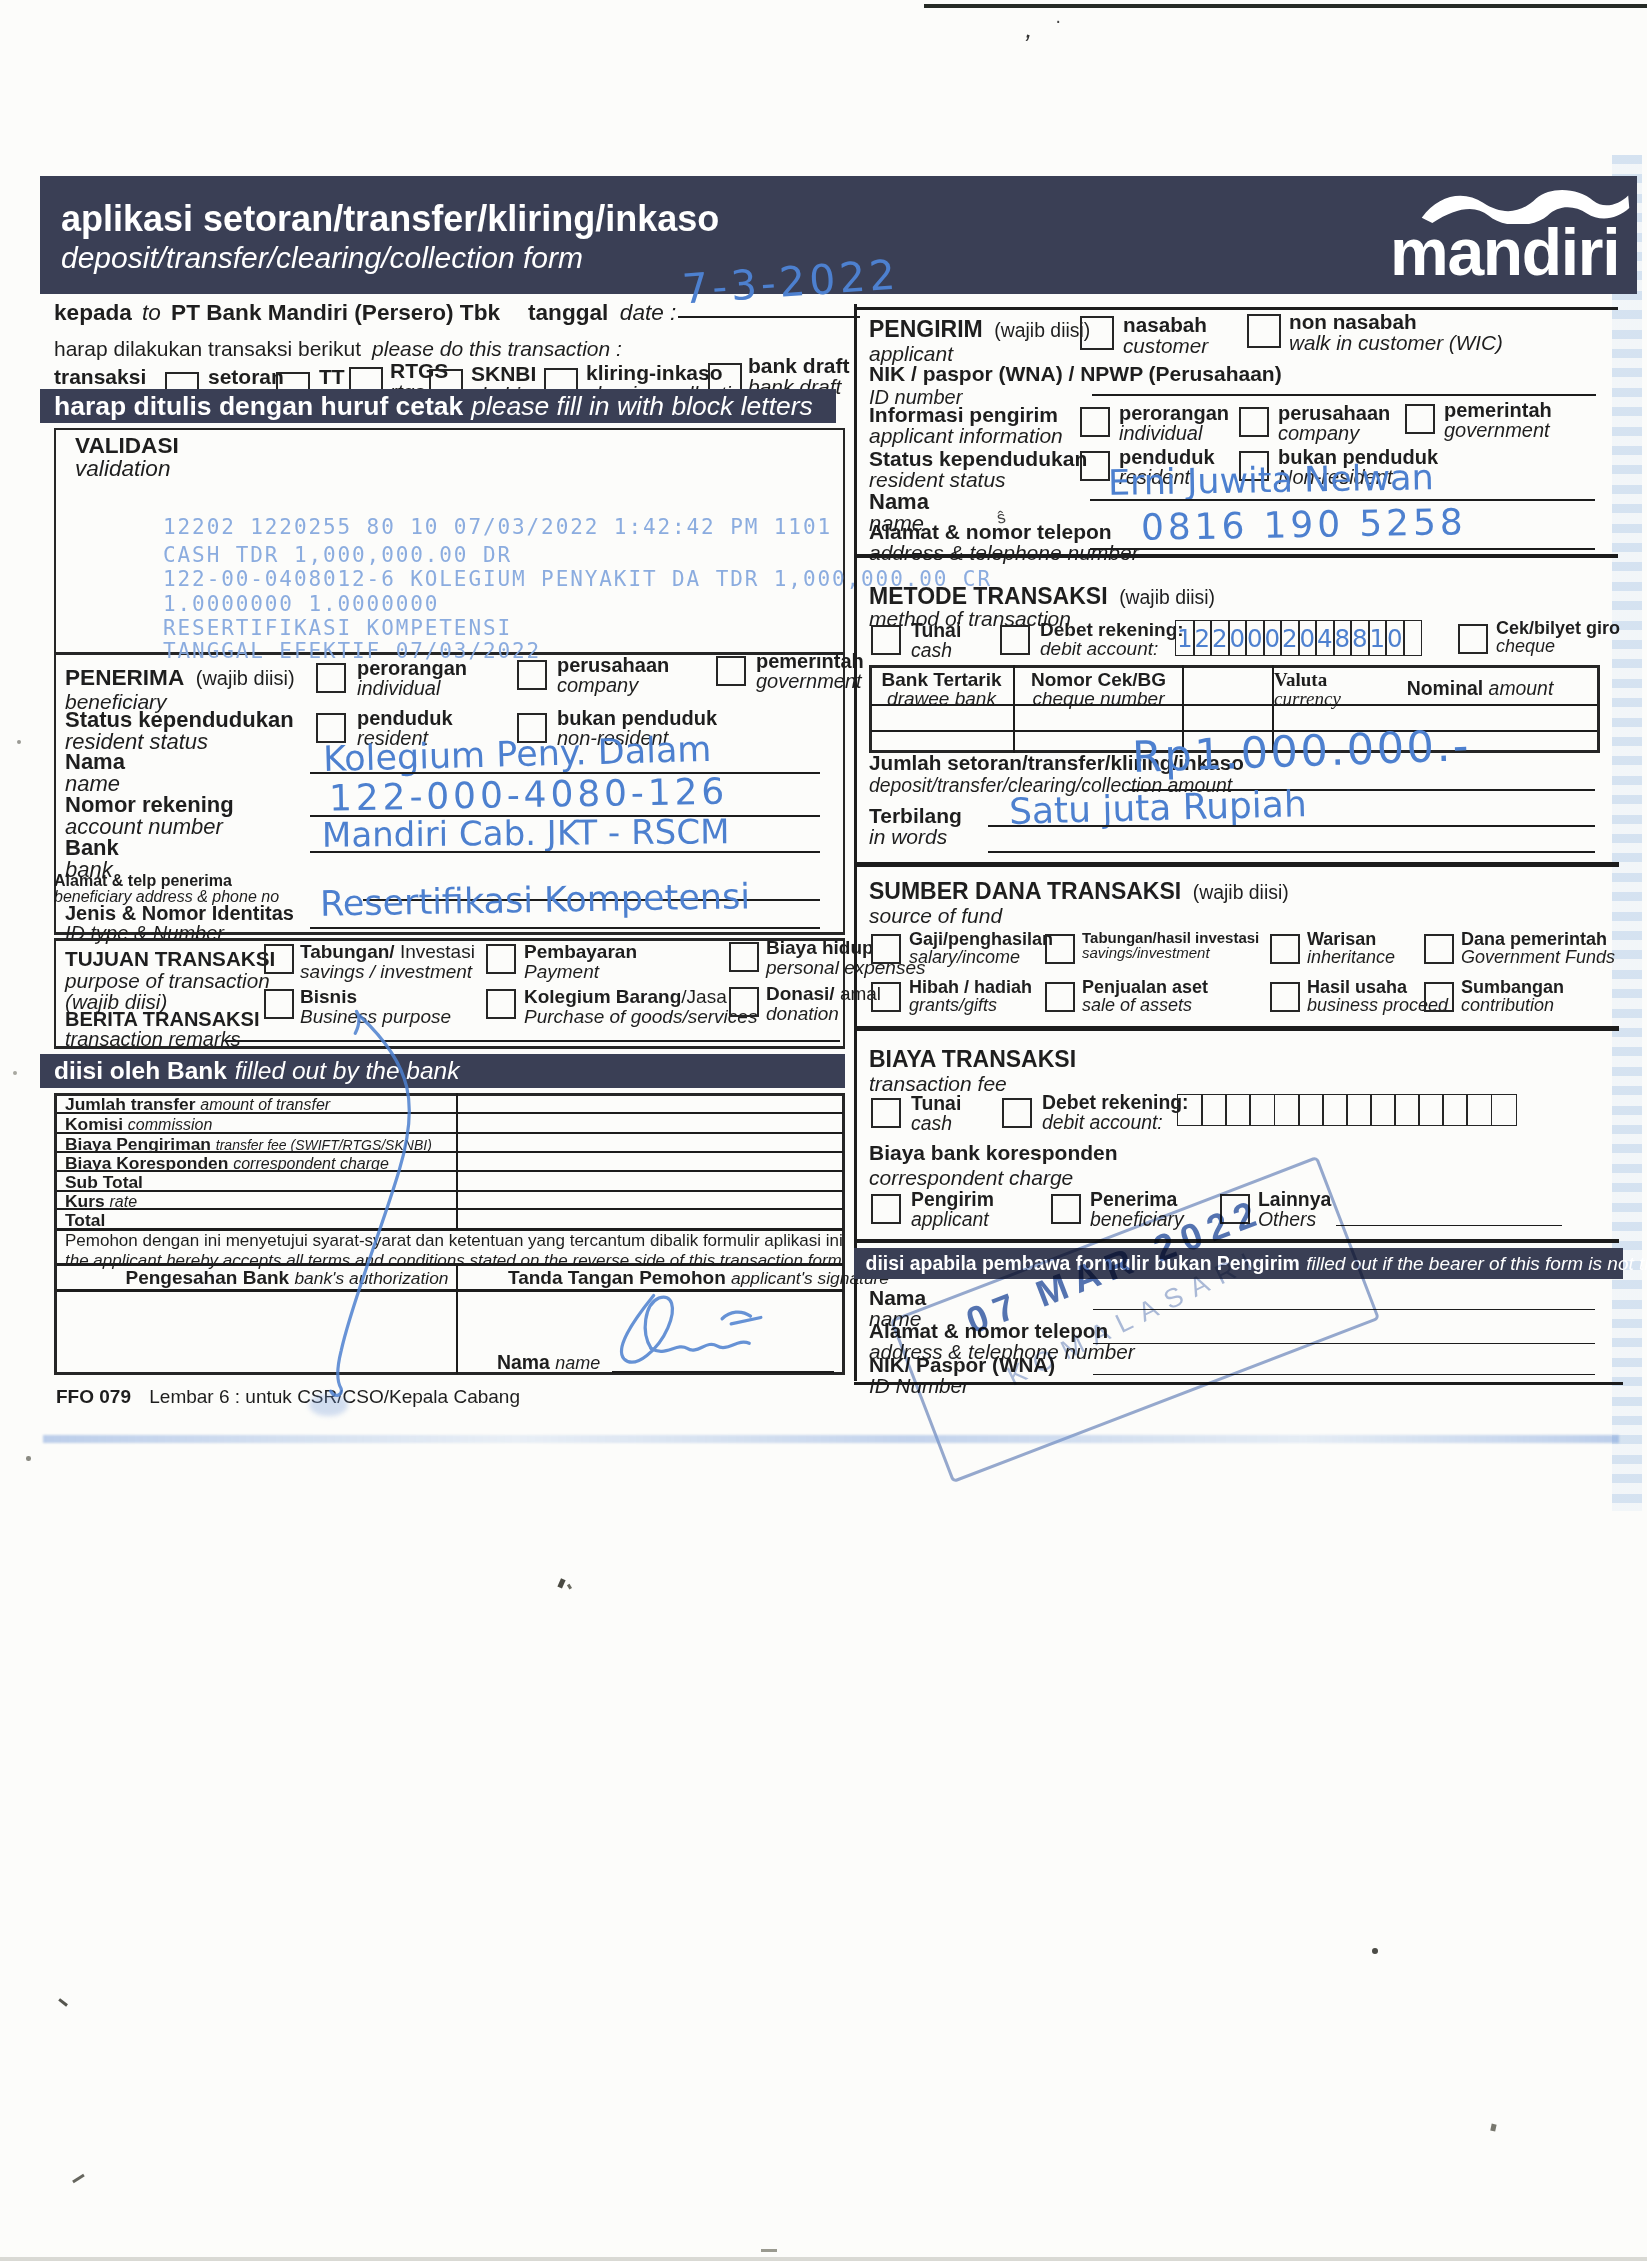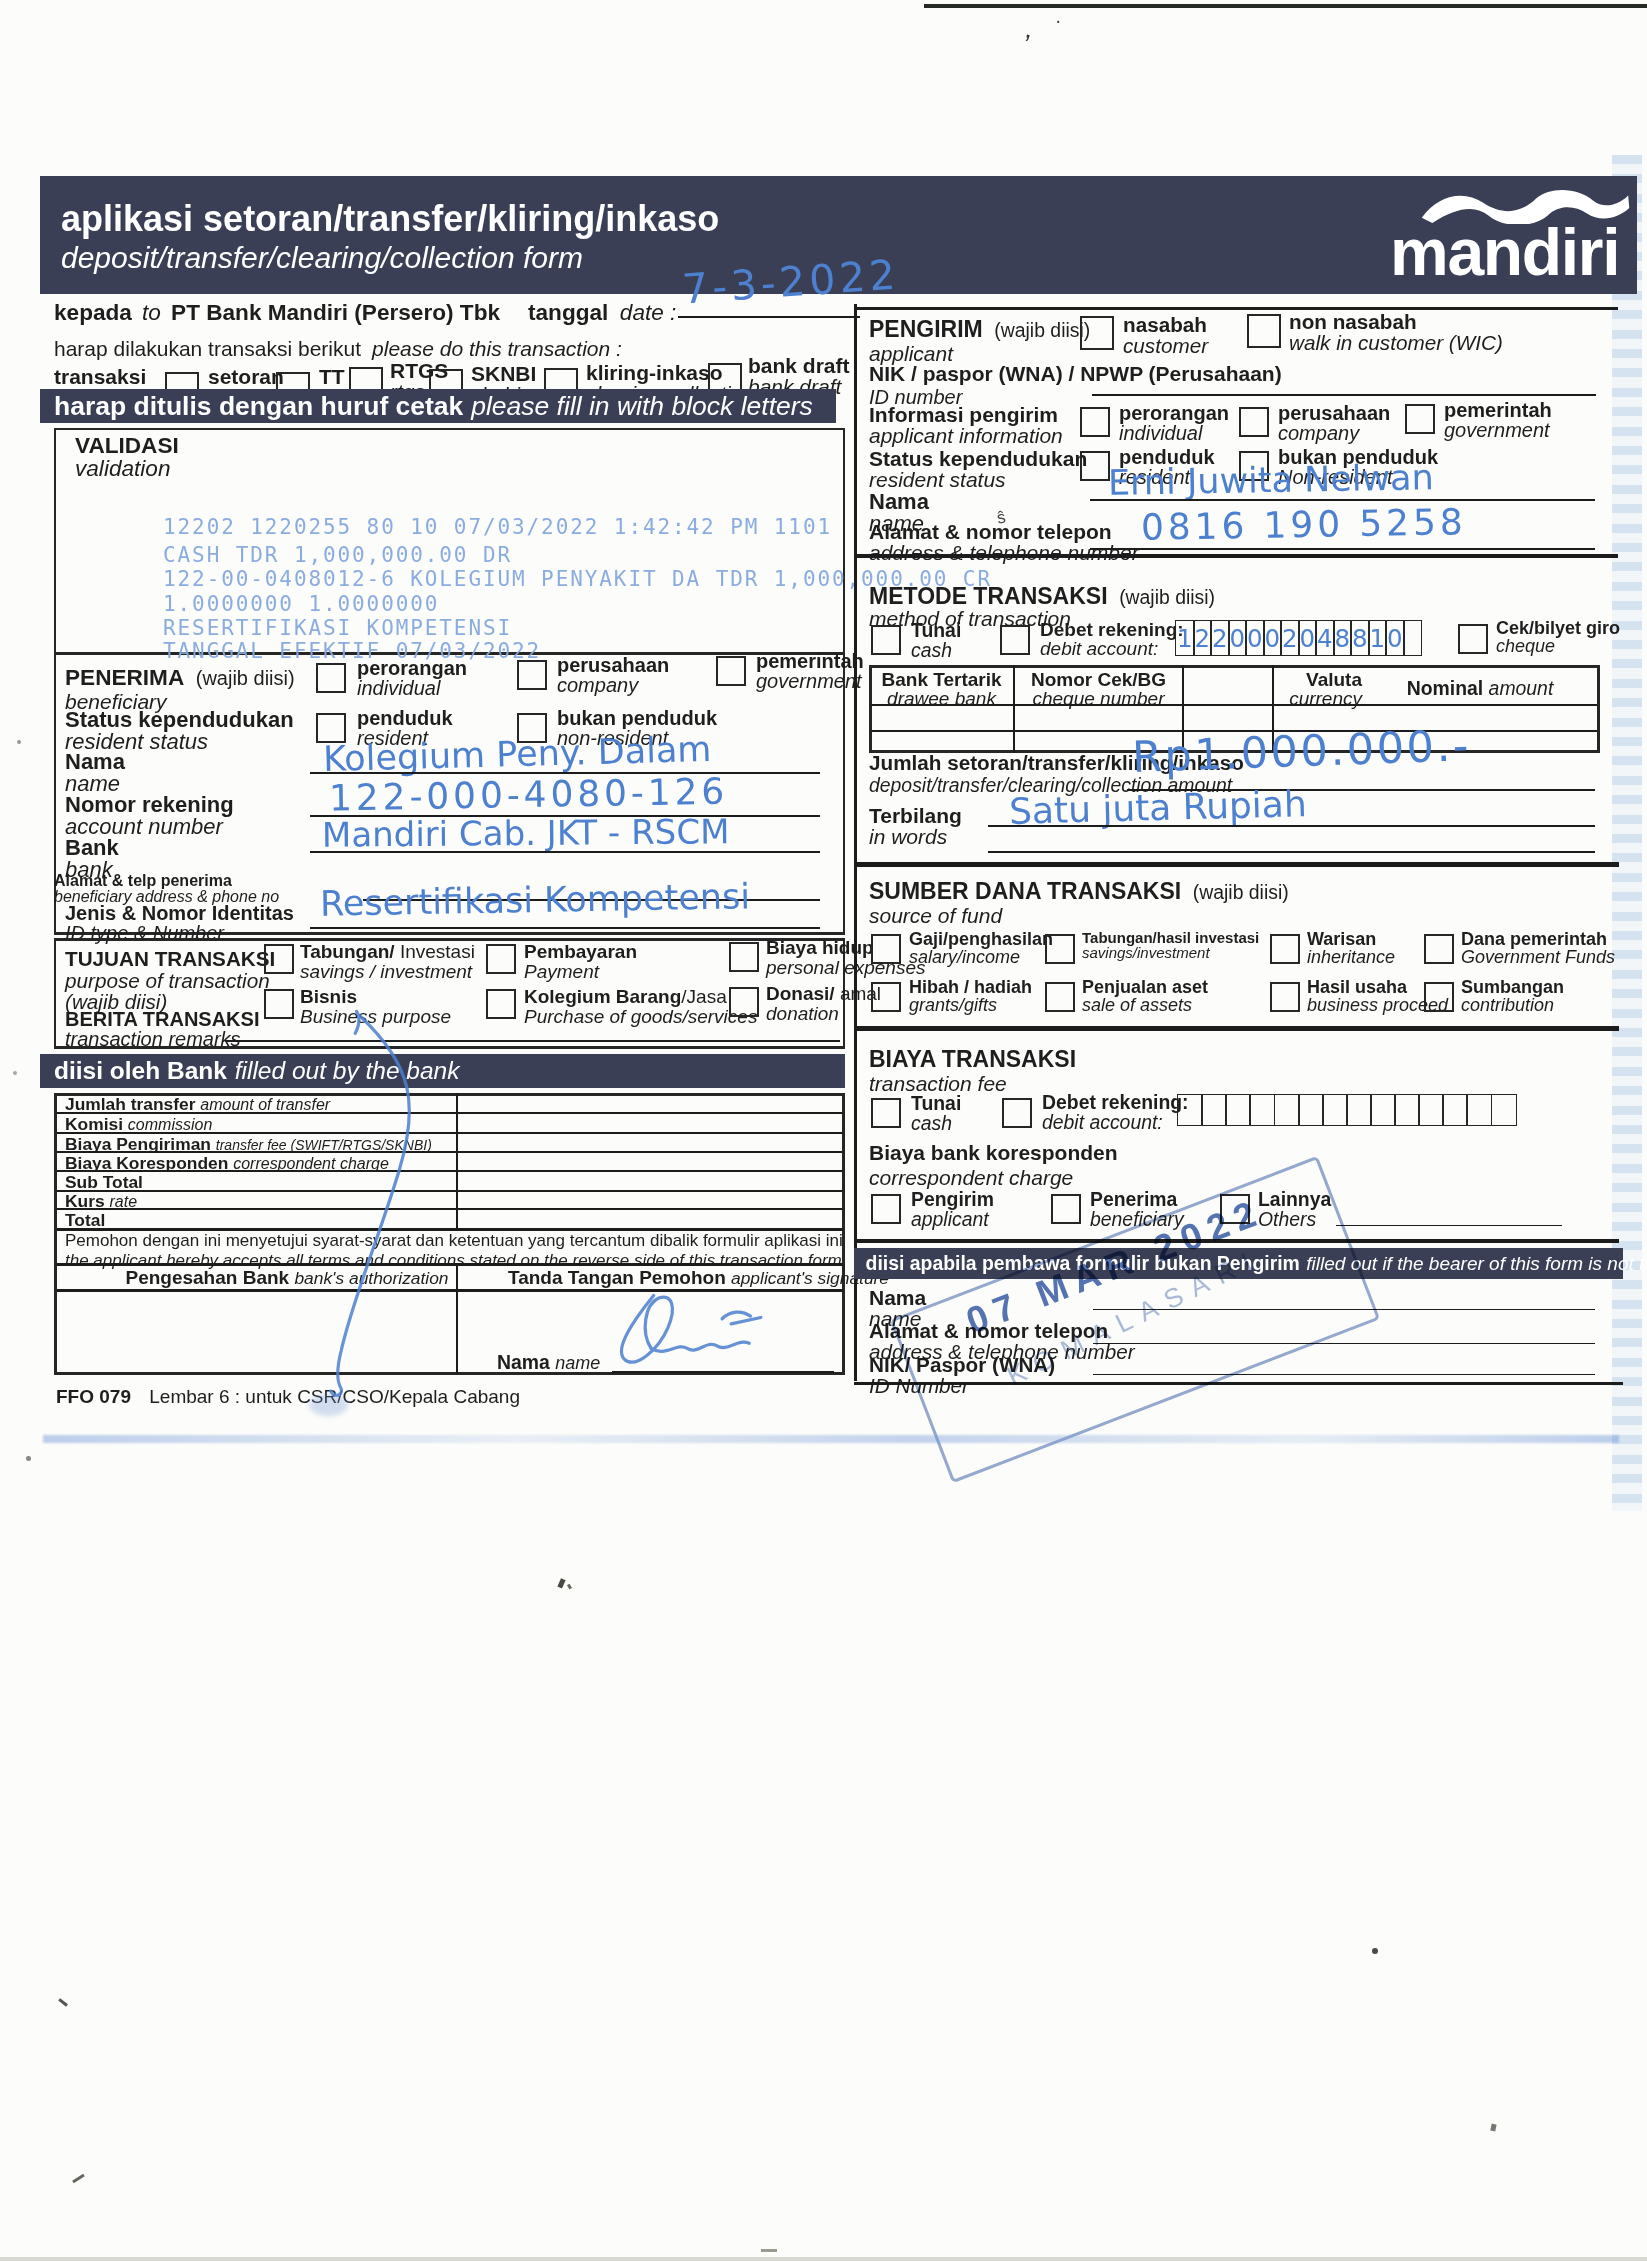--- a/index.html
+++ b/index.html
@@ -415,21 +415,21 @@
   <div class="hr" style="left:1182px;top:665px;width:1.9px;height:88px;"></div>
   <div class="hr" style="left:1272px;top:665px;width:1.9px;height:88px;"></div>
   <div class="abs stk" style="left:869px;top:670px;width:145px;text-align:center;font-size:19px;">
     <div class="top">Bank Tertarik</div>
       <div class="sub">drawee bank</div>
   </div>
   <div class="abs stk" style="left:1015px;top:670px;width:167px;text-align:center;font-size:19px;">
     <div class="top">Nomor Cek/BG</div>
       <div class="sub">cheque number</div>
   </div>
-  <div class="abs stk" style="left:1274px;top:670px;width:88px;text-align:right;font-size:19px;">
+  <div class="abs stk" style="left:1274px;top:670px;width:88px;text-align:left;font-size:19px;font-family:Liberation Serif, serif;">
     <div class="top">Valuta</div>
       <div class="sub">currency</div>
   </div>
   <div class="abs nw" style="left:1362px;top:677px;width:236px;text-align:center;font-size:19.4px;">
     <span class="b">Nominal</span> <span class="i">amount</span>
   </div>
   <div class="abs" style="left:871px;top:706px;width:726px;height:24px;"></div>
   <div class="abs" style="left:871px;top:732px;width:726px;height:20px;"></div>
 
   <div class="abs b" style="left:869px;top:751px;font-size:20.7px;">Jumlah setoran/transfer/kliring/inkaso</div>

